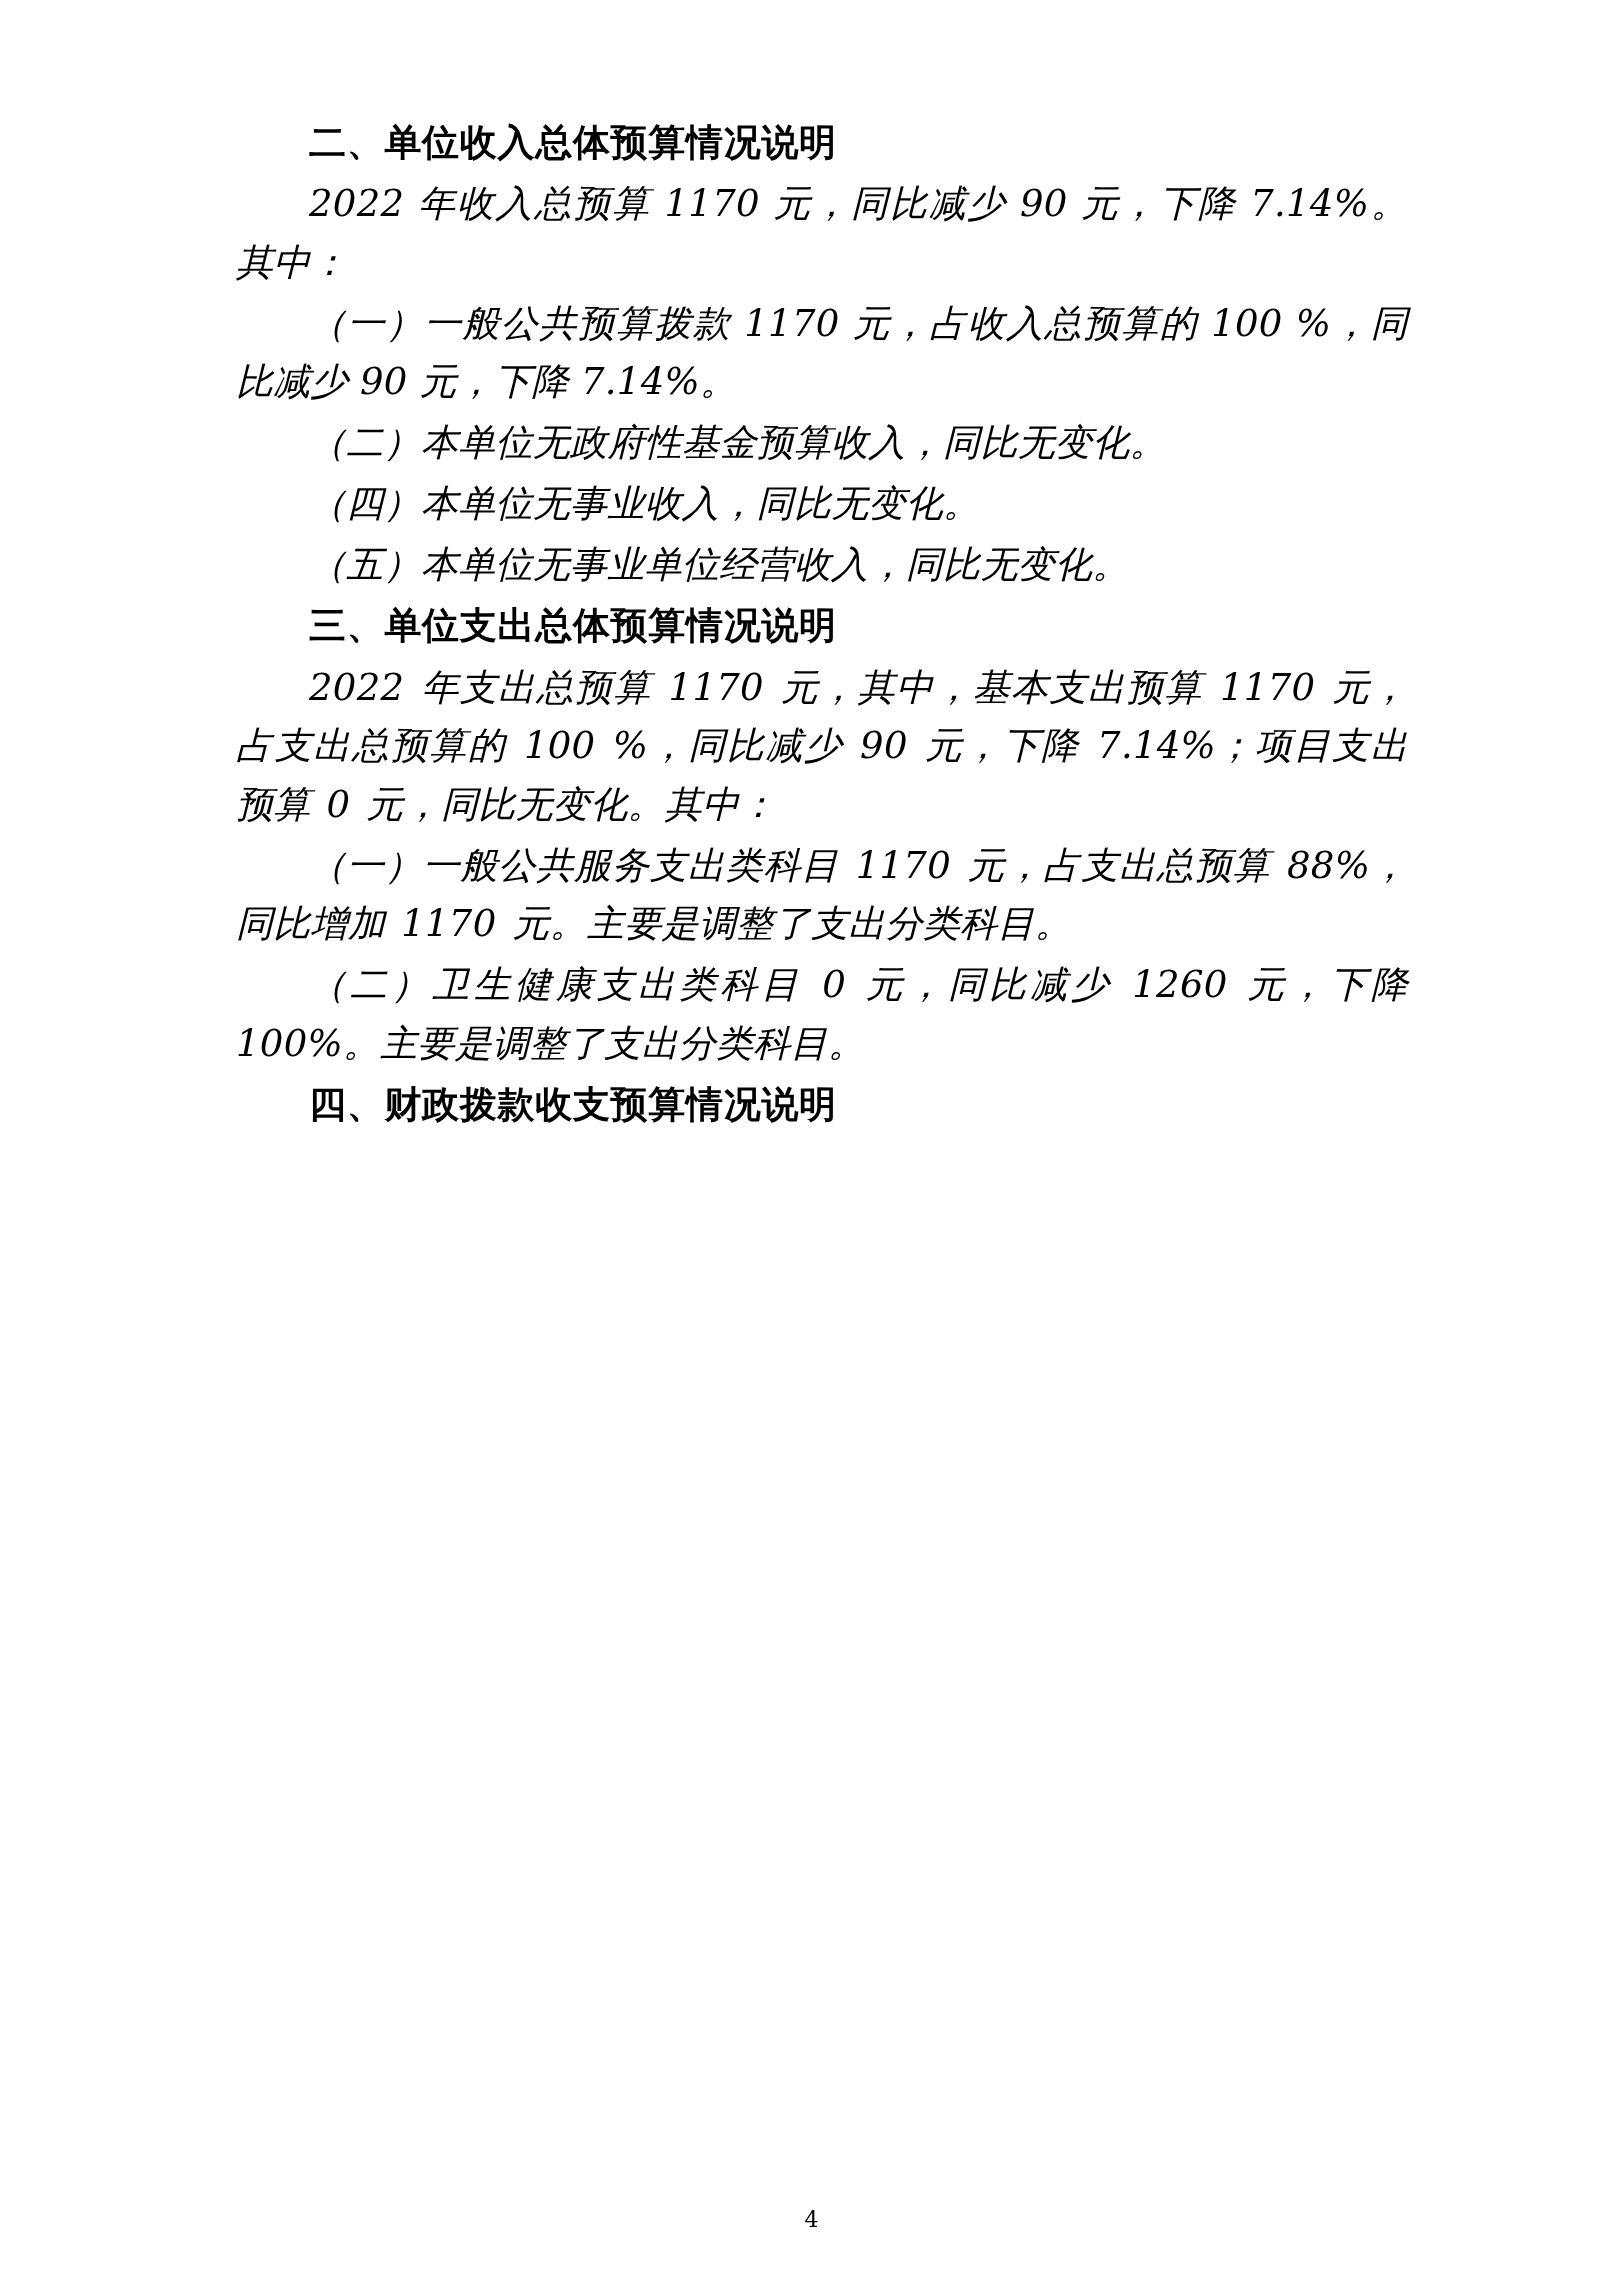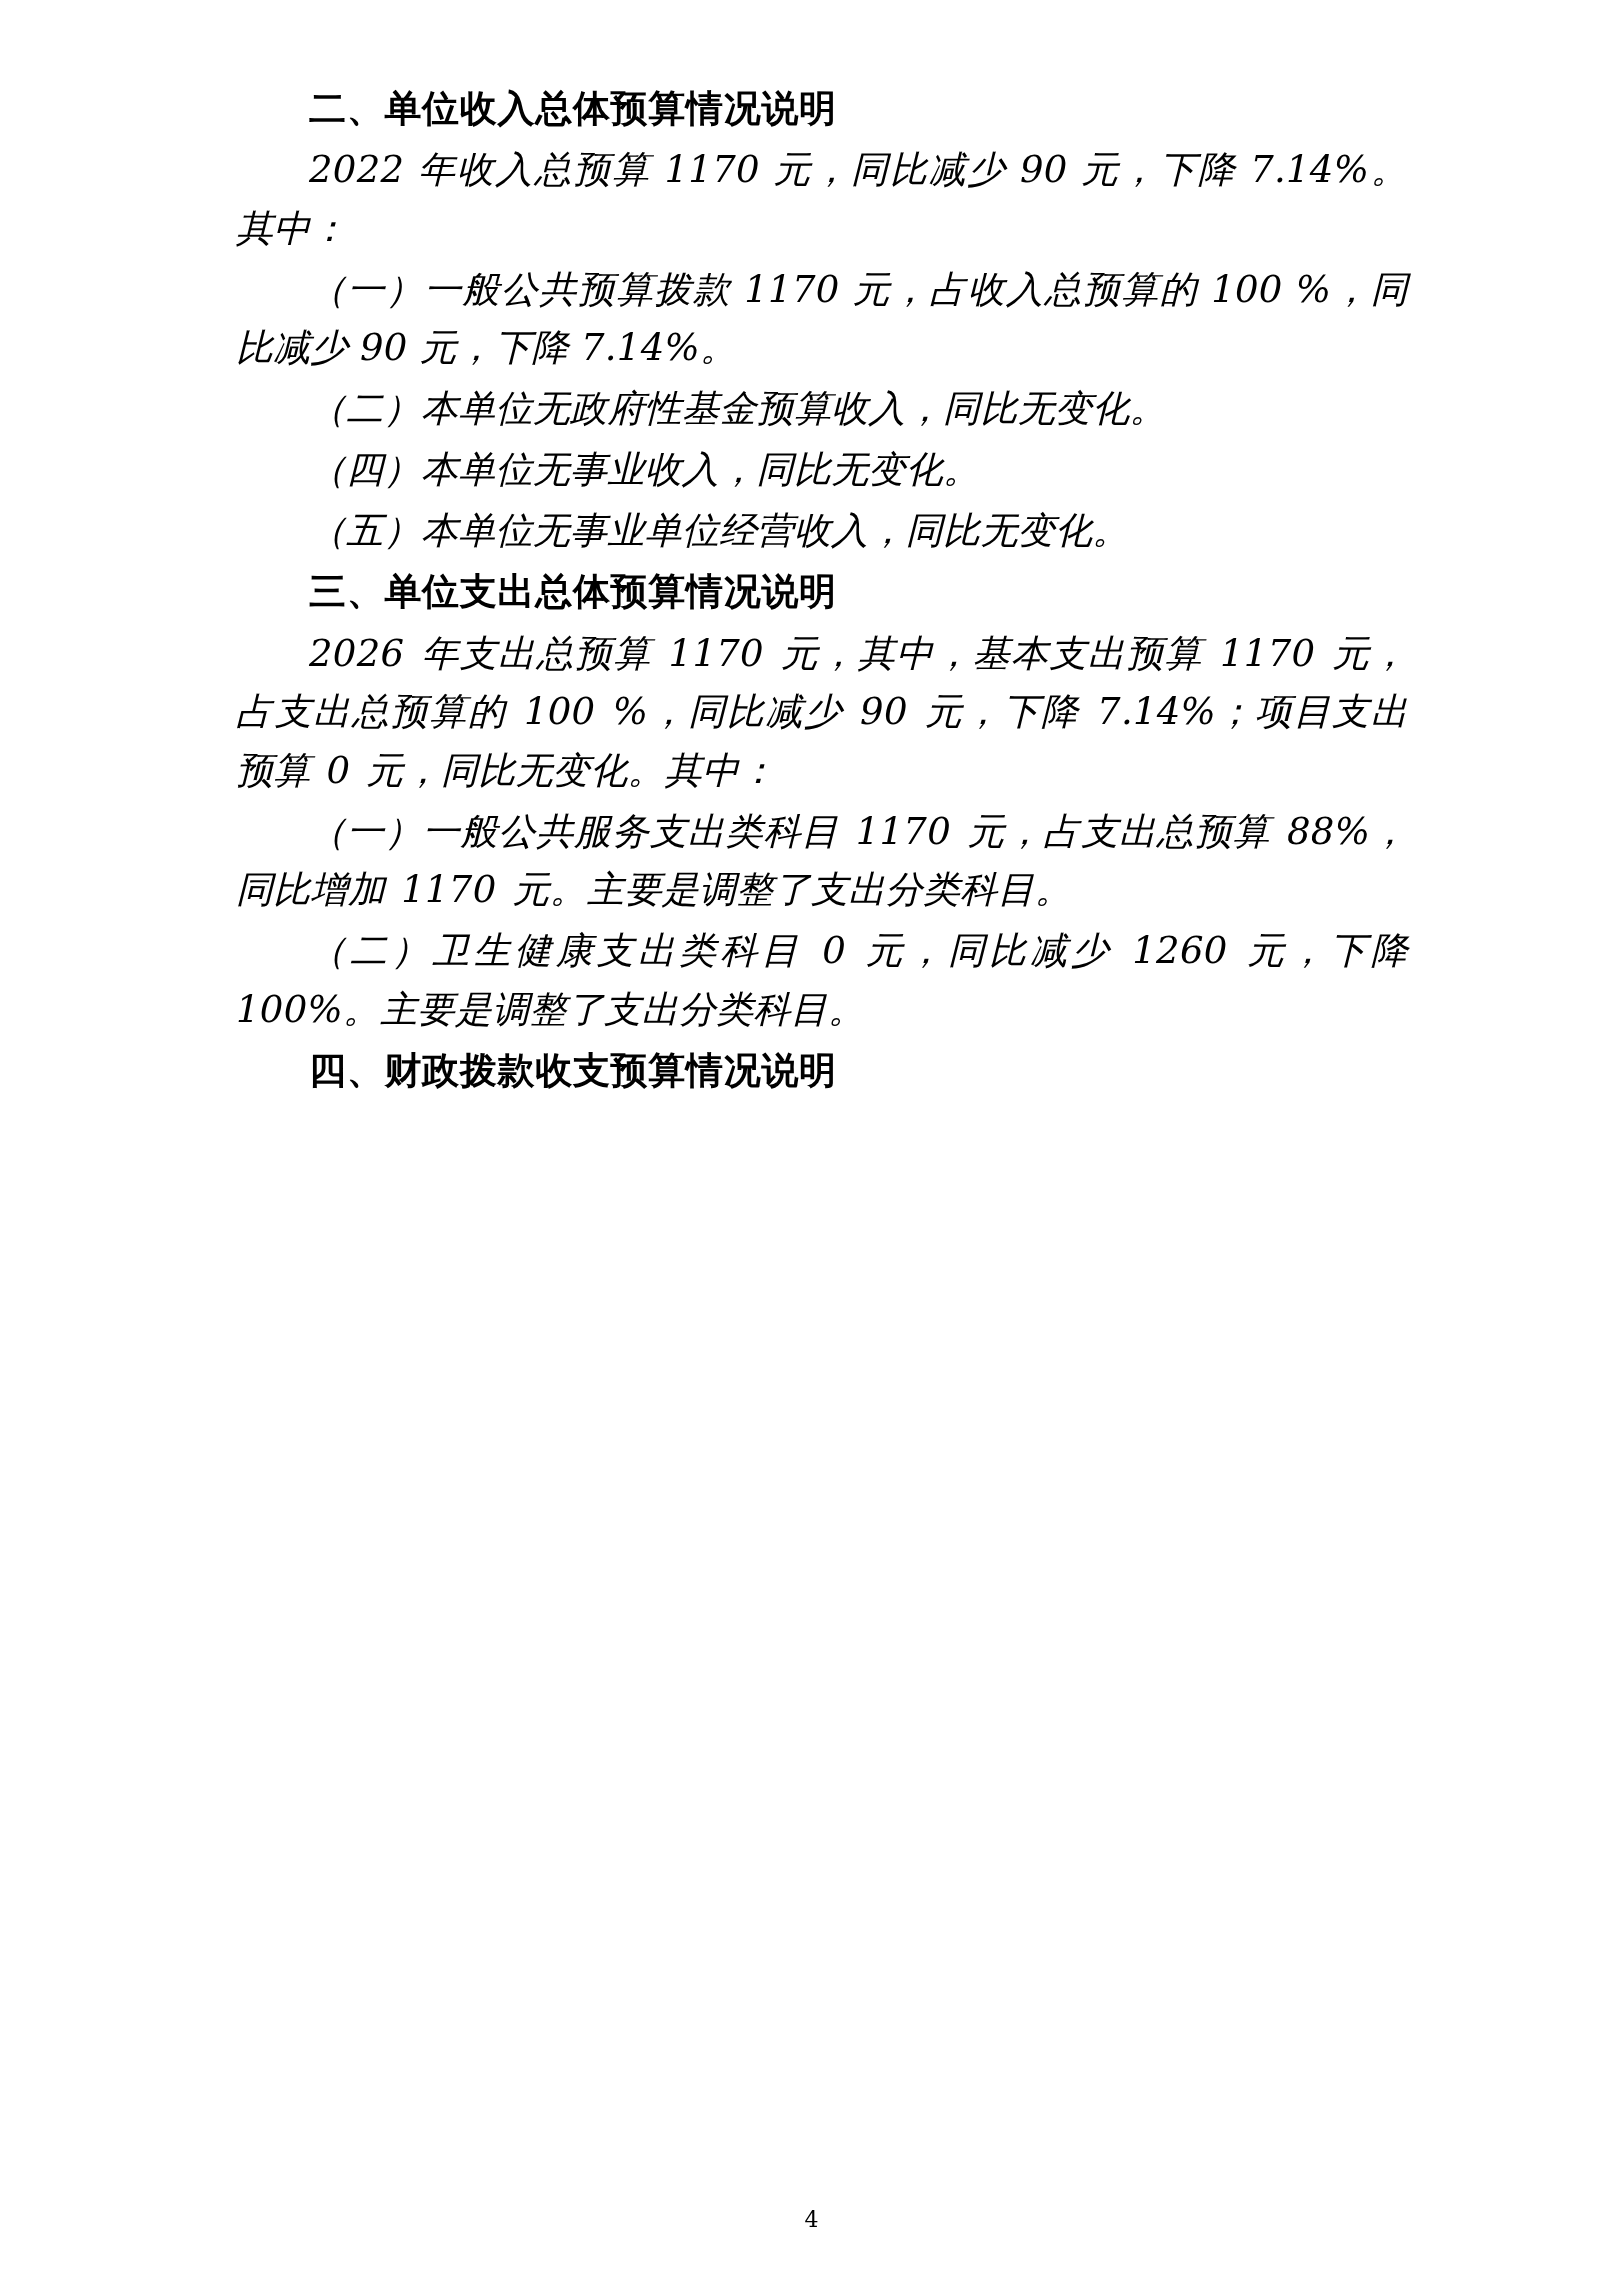--- a/index.html
+++ b/index.html
@@ -15,21 +15,21 @@
     position: relative;
     overflow: hidden;
   }
   .page {
     position: absolute;
     left: 0;
     top: 0;
     width: 1623px;
     height: 2295px;
     box-sizing: border-box;
-    padding: 80px 216px 118px 236px;
+    padding: 114px 216px 118px 236px;
   }
   .content {
     width: 1172px;
   }
   .h-sec {
     font-size: 37px;
     font-weight: bold;
     line-height: 1.55;
     letter-spacing: 0.7px;
     margin: 0 0 3.9px 0;
@@ -84,21 +84,21 @@
 
     <p class="para">（二）本单位无政府性基金预算收入，同比无变化。</p>
 
 
     <p class="para">（四）本单位无事业收入，同比无变化。</p>
 
     <p class="para">（五）本单位无事业单位经营收入，同比无变化。</p>
 
     <p class="h-sec">三、单位支出总体预算情况说明</p>
 
-    <p class="para wide">2026 年支出总预算 1170 元，其中，基本支出预算 1170 元，占支出总预算的 100 %，同比减少 90 元，下降 7.14%；项目支出预算 0 元，同比无变化。其中：</p>
+    <p class="para wide">2022 年支出总预算 1170 元，其中，基本支出预算 1170 元，占支出总预算的 100 %，同比减少 90 元，下降 7.14%；项目支出预算 0 元，同比无变化。其中：</p>
 
     <p class="para wide">（一）一般公共服务支出类科目 1170 元，占支出总预算 88%，同比增加 1170 元。主要是调整了支出分类科目。</p>
 
     <p class="para wide">（二）卫生健康支出类科目 0 元，同比减少 1260 元，下降 100%。主要是调整了支出分类科目。</p>
 
     <p class="h-sec">四、财政拨款收支预算情况说明</p>
 
 
 
 

